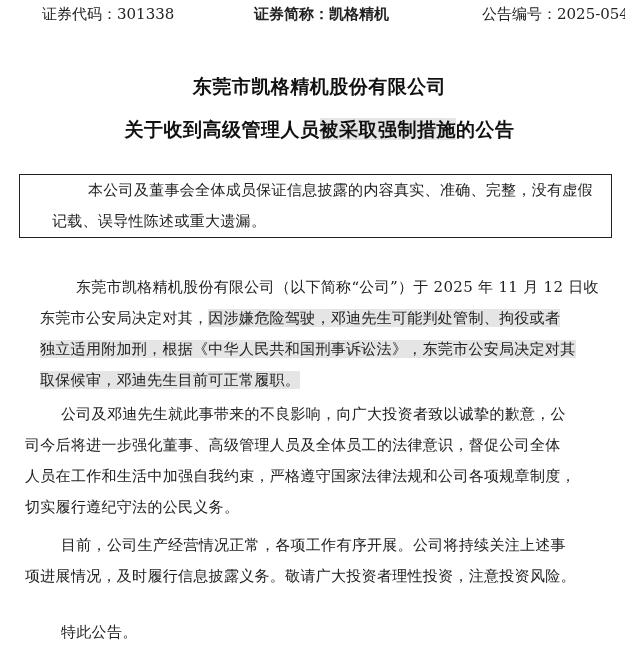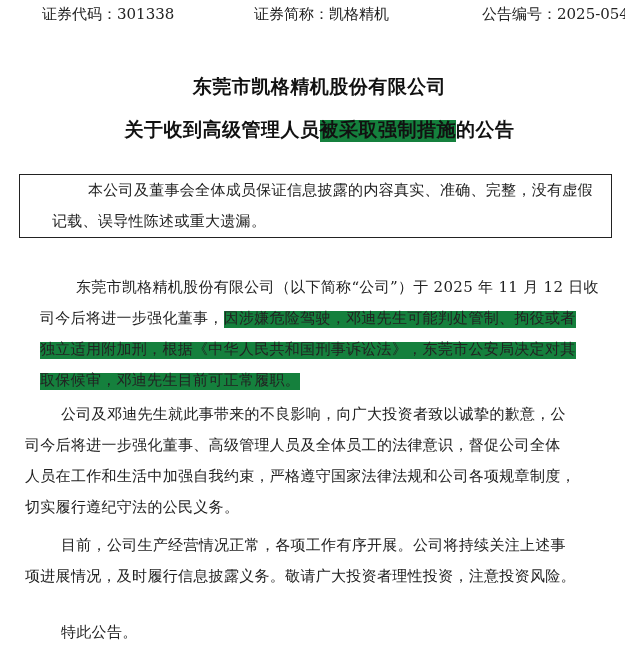--- a/index.html
+++ b/index.html
@@ -24,41 +24,40 @@
       font-size: 15px;
       line-height: 24px;
       color: #222;
     }
     .header-row span {
       position: absolute;
       white-space: nowrap;
       margin-left: 16px;
     }
     .hdr-code { left: 26px; }
-    .hdr-abbr { left: 238px; }
+    .hdr-abbr { left: 238px; font-weight: bold; }
     .hdr-num { left: 466px; }
 
     .title {
       position: absolute;
       left: 0;
       width: 625px;
       text-align: center;
       font-family: "DejaVu Sans", "Liberation Sans", sans-serif;
       font-weight: bold;
       font-size: 19px;
       color: #111;
       white-space: nowrap;
       letter-spacing: 0.5px;
       margin-left: 7px;
     }
     .title-company { top: 74px; }
     .title-subject { top: 117px; }
     .hl {
-      background: #15803d;
-      font-family: Liberation Mono, monospace;
+      background: #e5e5e5;
     }
 
     .disclaimer-box {
       position: absolute;
       left: 19px;
       top: 174px;
       width: 593px;
       height: 64px;
       border: 1.5px solid #222;
       box-sizing: border-box;
@@ -120,21 +119,21 @@
 </div>
 
 <div class="disclaimer-box"></div>
 <div class="para disclaimer-text">
   <span class="line indent">本公司及董事会全体成员保证信息披露的内容真实、准确、完整，没有虚假</span>
   <span class="line">记载、误导性陈述或重大遗漏。</span>
 </div>
 
 <div class="para para-1">
   <span class="line indent">东莞市凯格精机股份有限公司（以下简称“公司”）于 2025 年 11 月 12 日收</span>
-  <span class="line"><span>司今后将进一步强化董事，</span><span class="hl">因涉嫌危险驾驶，邓迪先生可能判处管制、拘役或者</span></span>
+  <span class="line"><span>东莞市公安局决定对其，</span><span class="hl">因涉嫌危险驾驶，邓迪先生可能判处管制、拘役或者</span></span>
   <span class="line"><span class="hl">独立适用附加刑，根据《中华人民共和国刑事诉讼法》，东莞市公安局决定对其</span></span>
   <span class="line"><span class="hl">取保候审，邓迪先生目前可正常履职。</span></span>
 </div>
 
 <div class="para para-2">
   <span class="line indent">公司及邓迪先生就此事带来的不良影响，向广大投资者致以诚挚的歉意，公</span>
   <span class="line">司今后将进一步强化董事、高级管理人员及全体员工的法律意识，督促公司全体</span>
   <span class="line">人员在工作和生活中加强自我约束，严格遵守国家法律法规和公司各项规章制度，</span>
   <span class="line">切实履行遵纪守法的公民义务。</span>
 </div>

